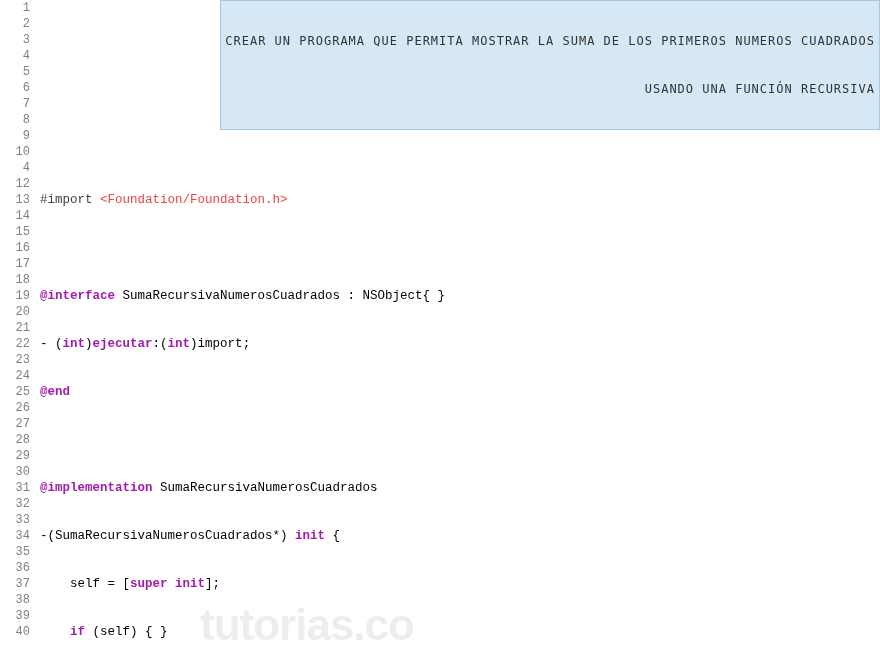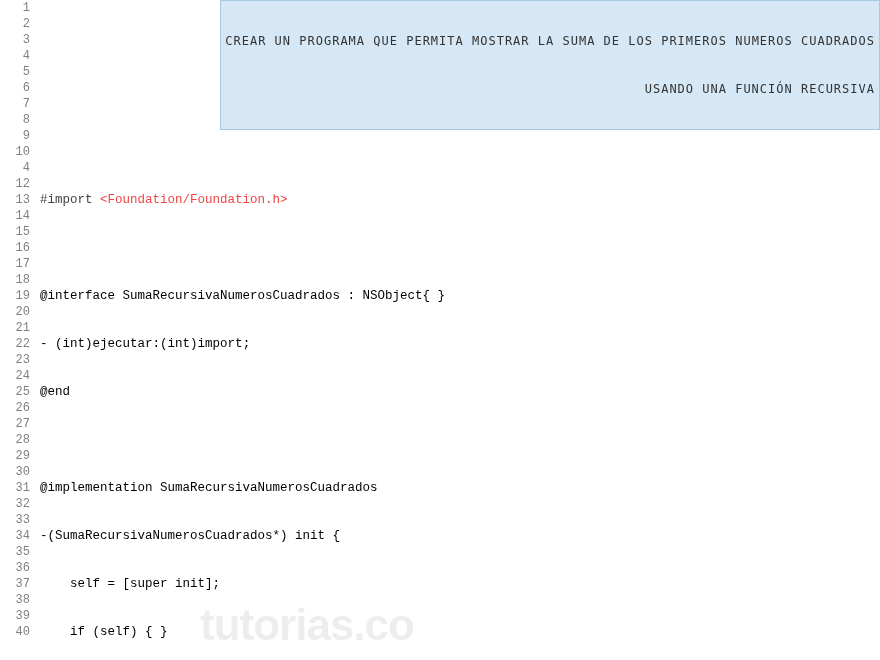--- a/index.html
+++ b/index.html
@@ -44,21 +44,21 @@
     border: 1px solid #a8c8e0;
     padding: 0 4px;
     text-align: right;
     font-family: Consolas, monospace;
     color: #333;
     letter-spacing: 1px;
     font-size: 12px;
     line-height: 16px;
     z-index: 2;
   }
-  .kw { color: #000000; font-weight: normal; text-align: center; }
+  .kw { color: #a21caf; font-weight: bold; text-align: center; }
   .dir { color: #404040; }
   .inc { color: #ef4444; }
   .fn { }
   .watermark {
     position: absolute;
     bottom: 10px;
     left: 200px;
     font-size: 44px;
     font-weight: bold;
     color: rgba(0,0,0,0.07);

